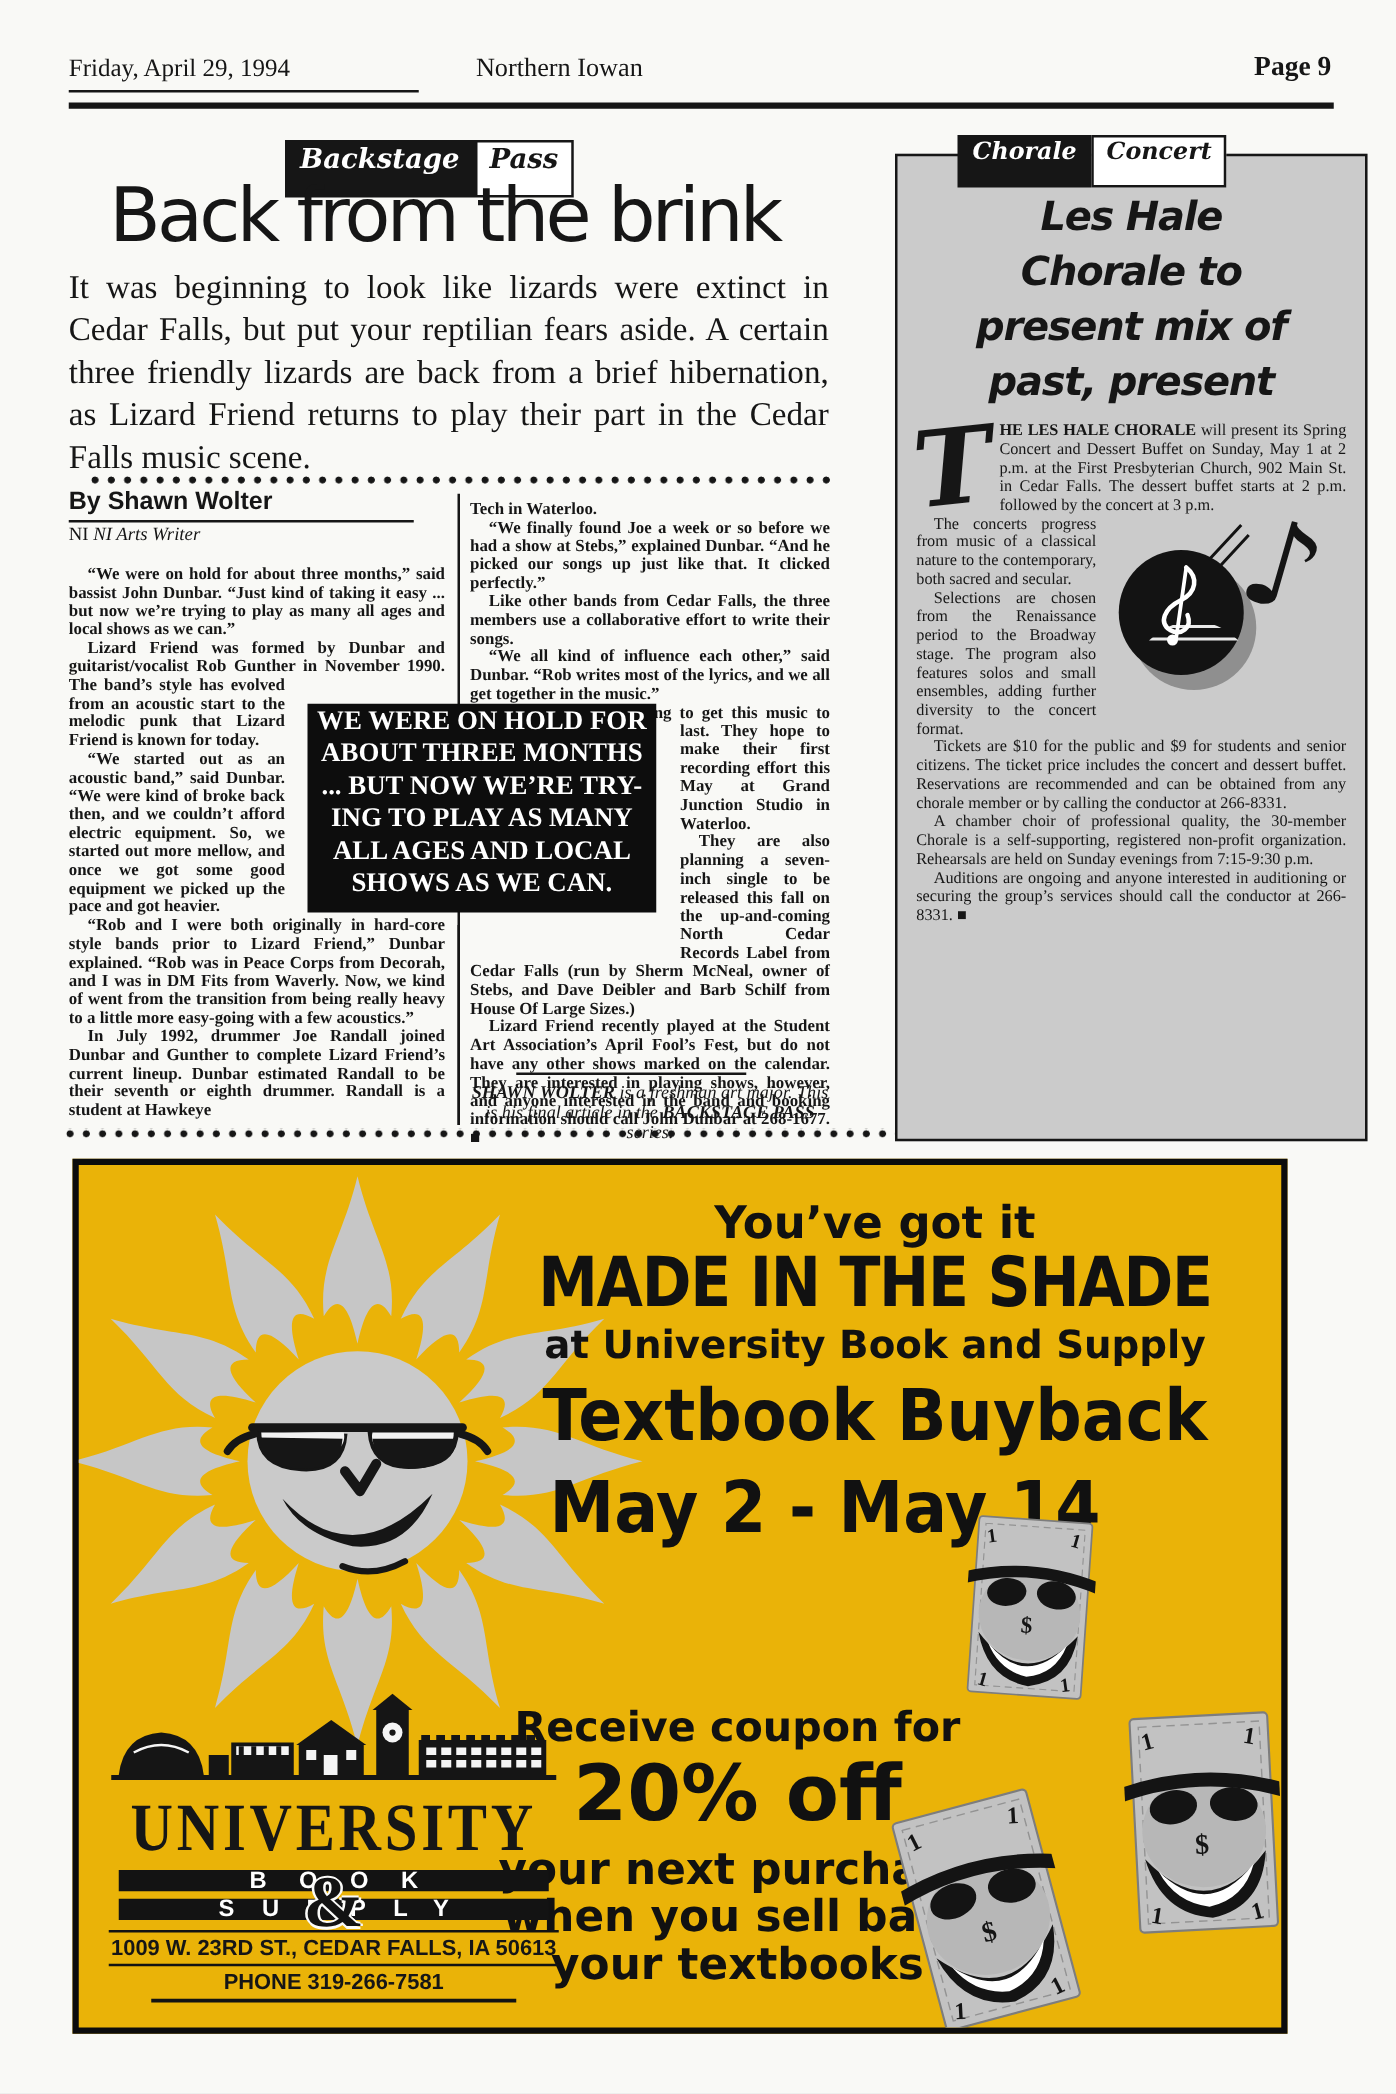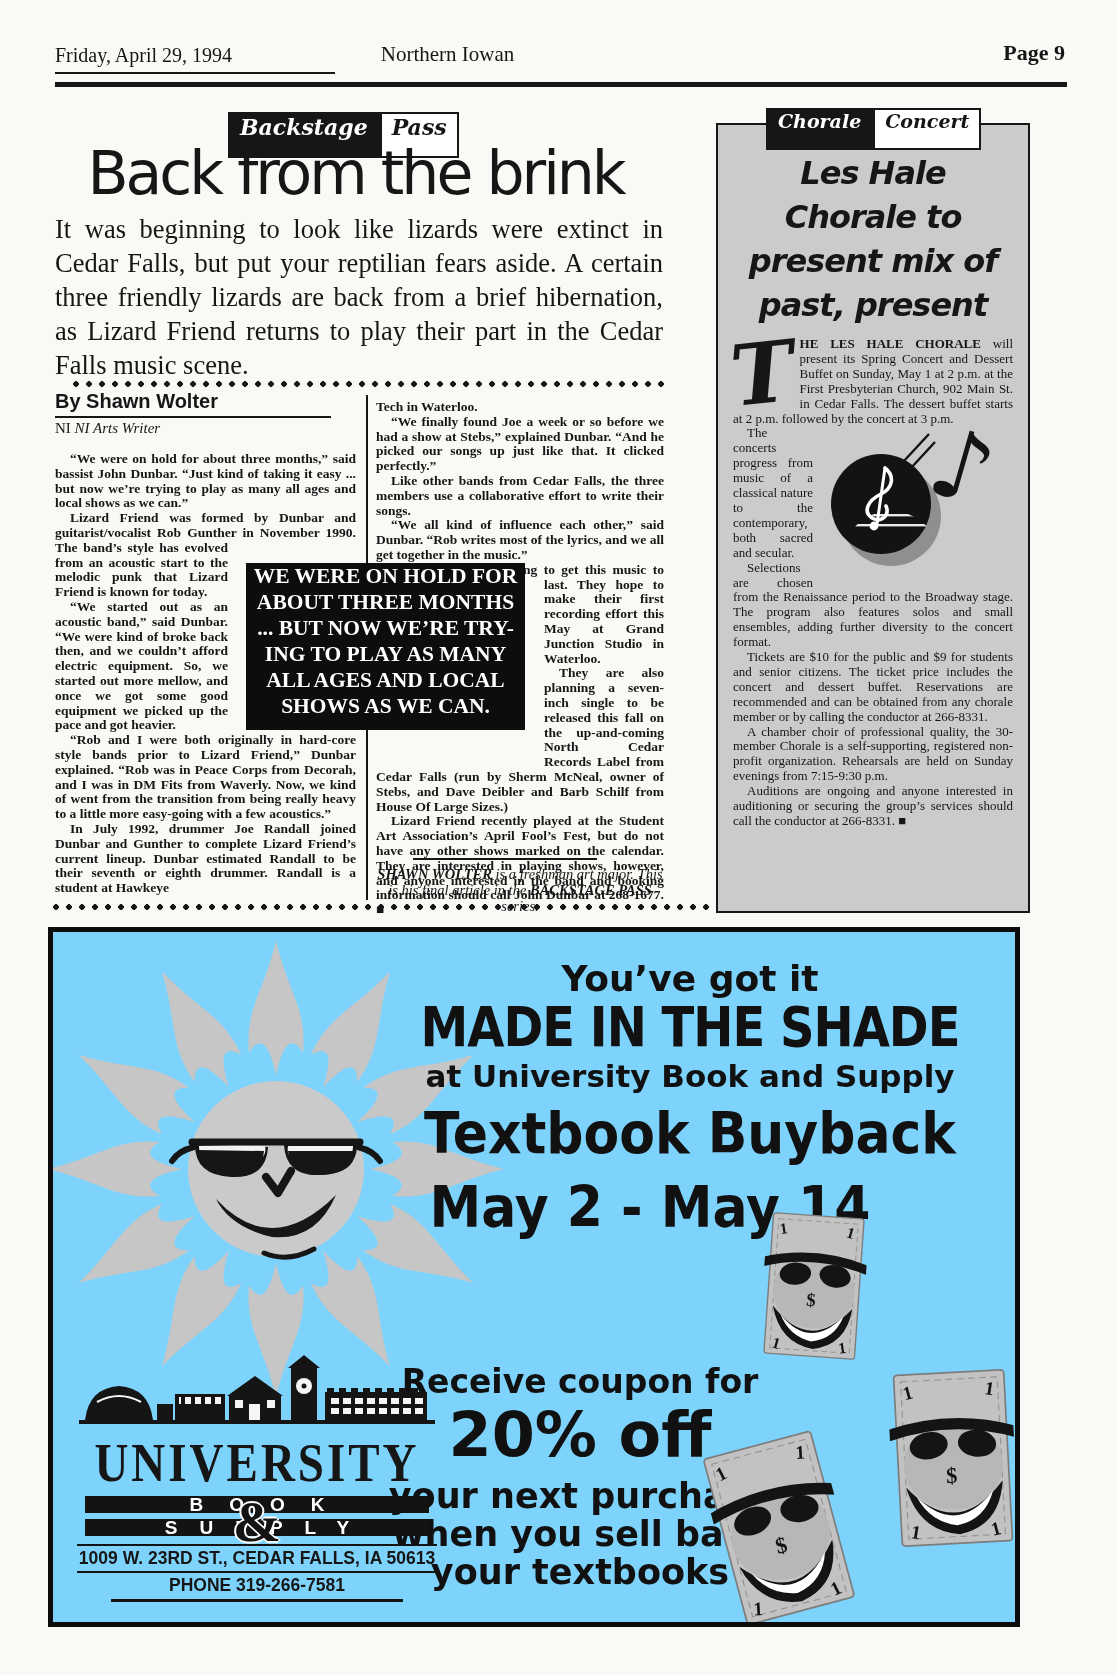--- a/index.html
+++ b/index.html
@@ -45,37 +45,37 @@
 
   .pullquote{left:246px;top:563px;width:279px;height:167px;background:#0d0d0d;z-index:3;
              display:flex;flex-direction:column;text-align:center;
              color:#fff;font-family:"Liberation Serif",serif;font-weight:bold;font-size:21.5px;line-height:26px;}
 
   .art-footer-rule{left:413px;top:858px;width:184px;height:2px;background:#161616;}
   .art-footer{left:372px;top:866px;width:296px;text-align:center;font-style:italic;font-size:14.5px;line-height:16px;}
   .art-footer b{font-weight:bold;}
 
   
-  .chbox{left:716px;top:123px;width:314px;height:790px;background:#cbcbcb;border:2px solid #161616;
+  .chbox{left:716px;top:123px;width:378px;height:790px;background:#cbcbcb;border:2px solid #161616;
          box-sizing:border-box;}
   .ch-headline{margin-top:26px;text-align:center;font-family:"DejaVu Sans",sans-serif;
                font-weight:bold;font-style:italic;font-size:32px;line-height:44px;letter-spacing:-1px;}
   .ch-body{margin:10px 15px 0 15px;}
   .cp{margin:0;text-align:justify;font-size:13px;line-height:14.9px;}
   .cp.in{text-indent:14px;}
   .dropcap{float:left;font-family:"DejaVu Serif",serif;font-style:italic;font-weight:bold;
            font-size:84px;line-height:62px;margin:6px 6px 2px -2px;transform:rotate(-6deg);}
   .fr{float:right;}
   .note-float{width:76px;height:96px;margin:0 -8px 0 4px;}
   .note-glyph{display:block;font-family:"DejaVu Sans",sans-serif;font-size:96px;line-height:90px;
               transform:rotate(16deg);margin-left:-14px;color:#141414;}
   .record-float{width:128px;height:156px;margin:2px -6px 2px 6px;}
 
   
-  .adbox{left:48px;top:927px;width:972px;height:700px;background:#7dd3fc;border:5px solid #0c0c0c;
+  .adbox{left:58px;top:927px;width:972px;height:700px;background:#eab308;border:5px solid #0c0c0c;
          box-sizing:border-box;overflow:hidden;}
   .marker{font-family:"DejaVu Sans",sans-serif;font-weight:bold;color:#111;text-align:center;}
   .ad-tag{left:397px;top:26px;width:480px;font-size:36px;}
   .ad-head{left:337px;top:62px;width:600px;font-size:48px;letter-spacing:-1px;transform:scaleY(1.15);transform-origin:top;}
   .ad-sub{left:337px;top:126px;width:600px;font-size:31px;}
   .ad-event{left:337px;top:168px;width:600px;font-size:52px;transform:scaleY(1.1);transform-origin:top;}
   .ad-dates{left:347px;top:242px;width:500px;font-size:52px;transform:scaleY(1.1);transform-origin:top;}
   .ad-receive{left:327px;top:430px;width:400px;font-size:33px;}
   .ad-offer{left:327px;top:466px;width:400px;font-size:62px;}
   .ad-l1{left:307px;top:544px;width:440px;font-size:35px;}

